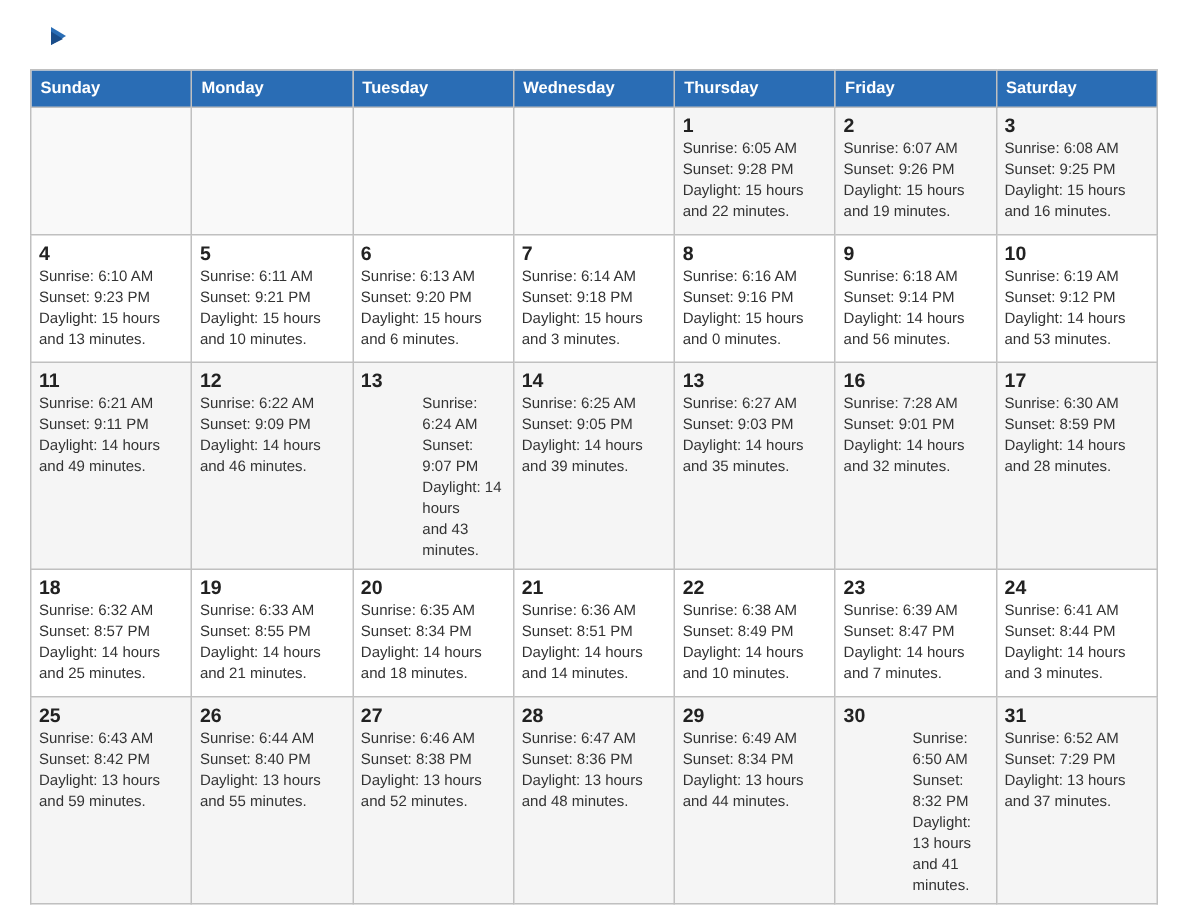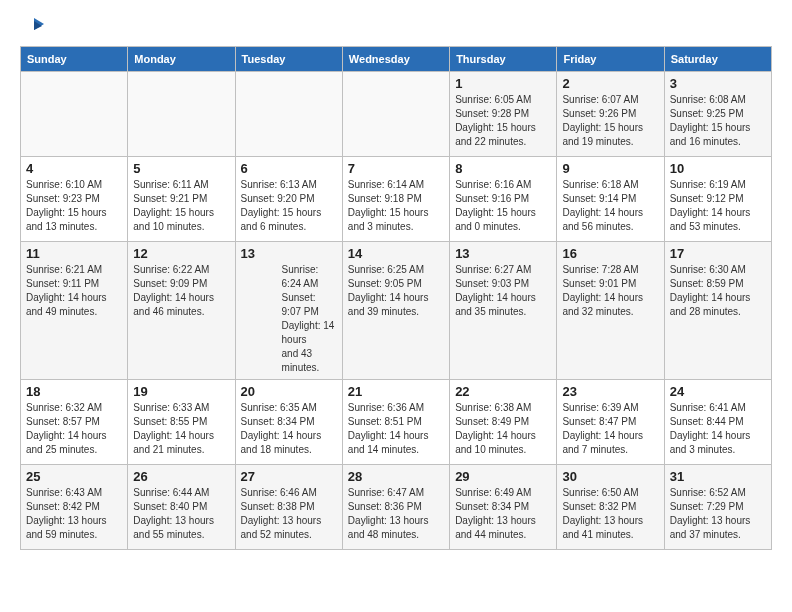--- a/index.html
+++ b/index.html
@@ -341,21 +341,21 @@
           </td>
           <td>
             <div class="day-number">29</div>
             <div class="day-info" style="white-space: pre-line;">Sunrise: 6:49 AM
 Sunset: 8:34 PM
 Daylight: 13 hours
 and 44 minutes.</div>
           </td>
           <td>
             <div class="day-number">30</div>
-            <div class="day-info" style="white-space: pre-line;">Sunrise: 6:50 AM
+            <div class="day-info" style="white-space: pre-line; margin-left: 46px;">Sunrise: 6:50 AM
 Sunset: 8:32 PM
 Daylight: 13 hours
 and 41 minutes.</div>
           </td>
           <td>
             <div class="day-number">31</div>
             <div class="day-info" style="white-space: pre-line;">Sunrise: 6:52 AM
 Sunset: 7:29 PM
 Daylight: 13 hours
 and 37 minutes.</div>

